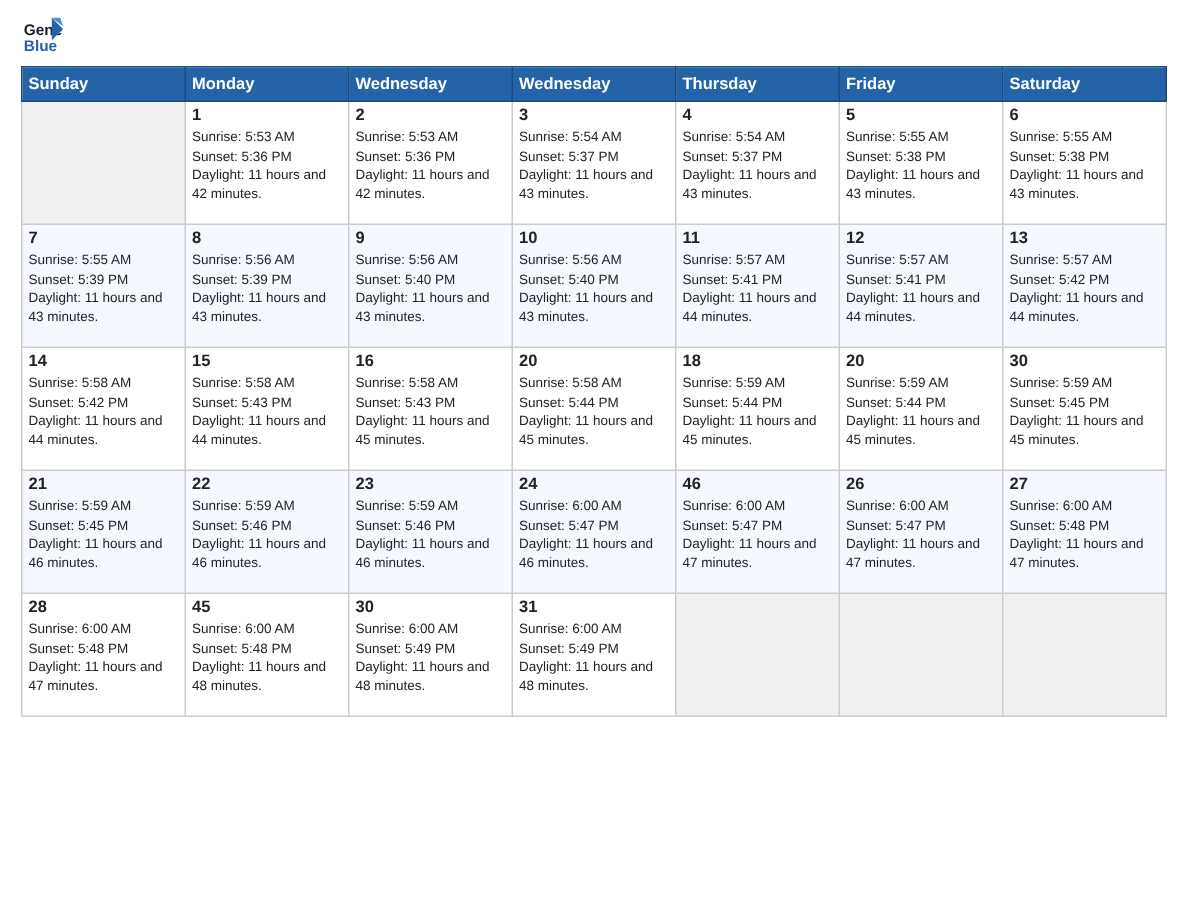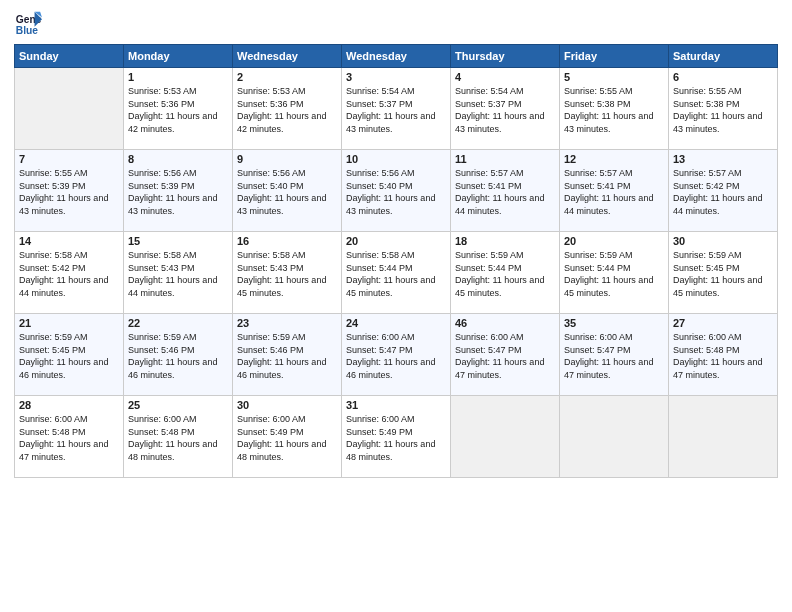--- a/index.html
+++ b/index.html
@@ -249,38 +249,38 @@
             <div class="day-num">24</div>
             <div class="cell-info"><span>Sunrise: 6:00 AM</span><br><span>Sunset: 5:47 PM</span><br><span>Daylight: 11 hours and
  46 minutes.</span></div>
           </td>
           <td>
             <div class="day-num">46</div>
             <div class="cell-info"><span>Sunrise: 6:00 AM</span><br><span>Sunset: 5:47 PM</span><br><span>Daylight: 11 hours and
  47 minutes.</span></div>
           </td>
           <td>
-            <div class="day-num">35</div>
+            <div class="day-num">26</div>
             <div class="cell-info"><span>Sunrise: 6:00 AM</span><br><span>Sunset: 5:47 PM</span><br><span>Daylight: 11 hours and
  47 minutes.</span></div>
           </td>
           <td>
             <div class="day-num">27</div>
             <div class="cell-info"><span>Sunrise: 6:00 AM</span><br><span>Sunset: 5:48 PM</span><br><span>Daylight: 11 hours and
  47 minutes.</span></div>
           </td>
         </tr>
         <tr>
           <td>
             <div class="day-num">28</div>
             <div class="cell-info"><span>Sunrise: 6:00 AM</span><br><span>Sunset: 5:48 PM</span><br><span>Daylight: 11 hours and
  47 minutes.</span></div>
           </td>
           <td>
-            <div class="day-num">25</div>
+            <div class="day-num">45</div>
             <div class="cell-info"><span>Sunrise: 6:00 AM</span><br><span>Sunset: 5:48 PM</span><br><span>Daylight: 11 hours and
  48 minutes.</span></div>
           </td>
           <td>
             <div class="day-num">30</div>
             <div class="cell-info"><span>Sunrise: 6:00 AM</span><br><span>Sunset: 5:49 PM</span><br><span>Daylight: 11 hours and
  48 minutes.</span></div>
           </td>
           <td>
             <div class="day-num">31</div>

